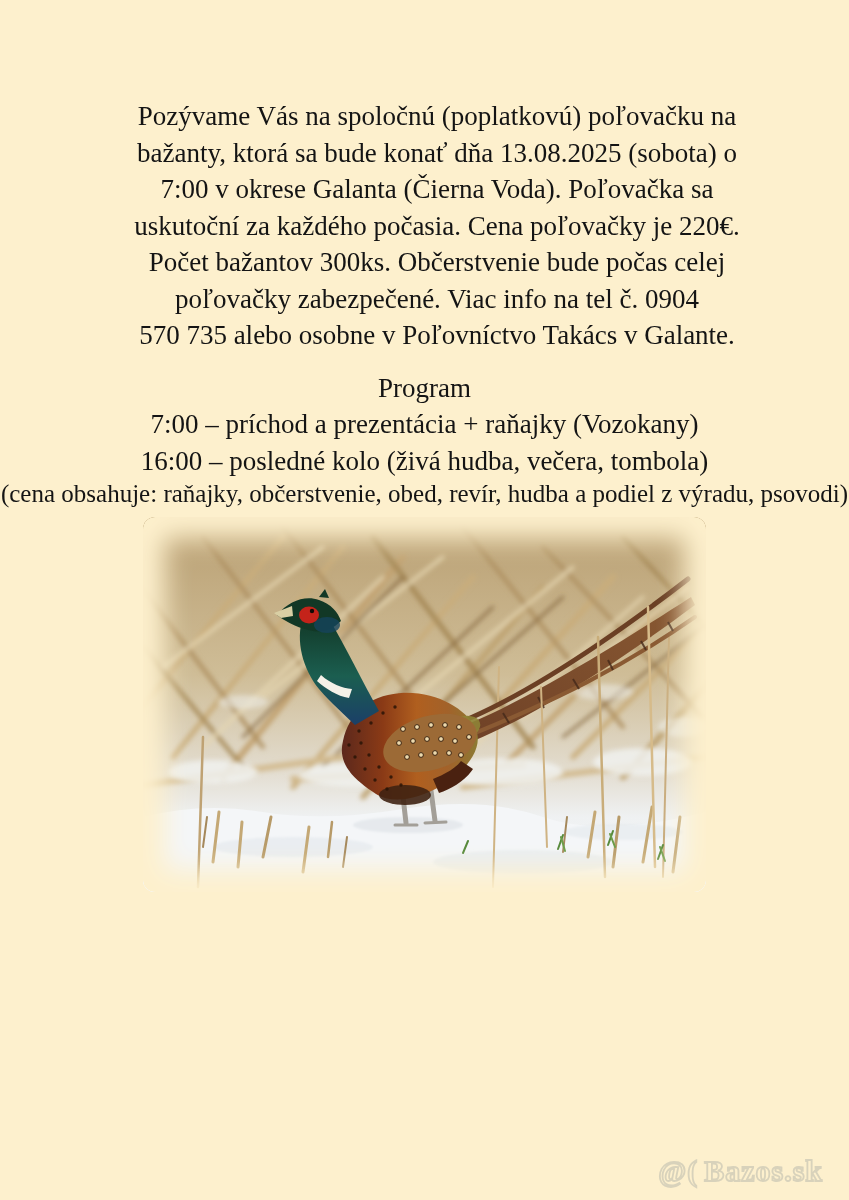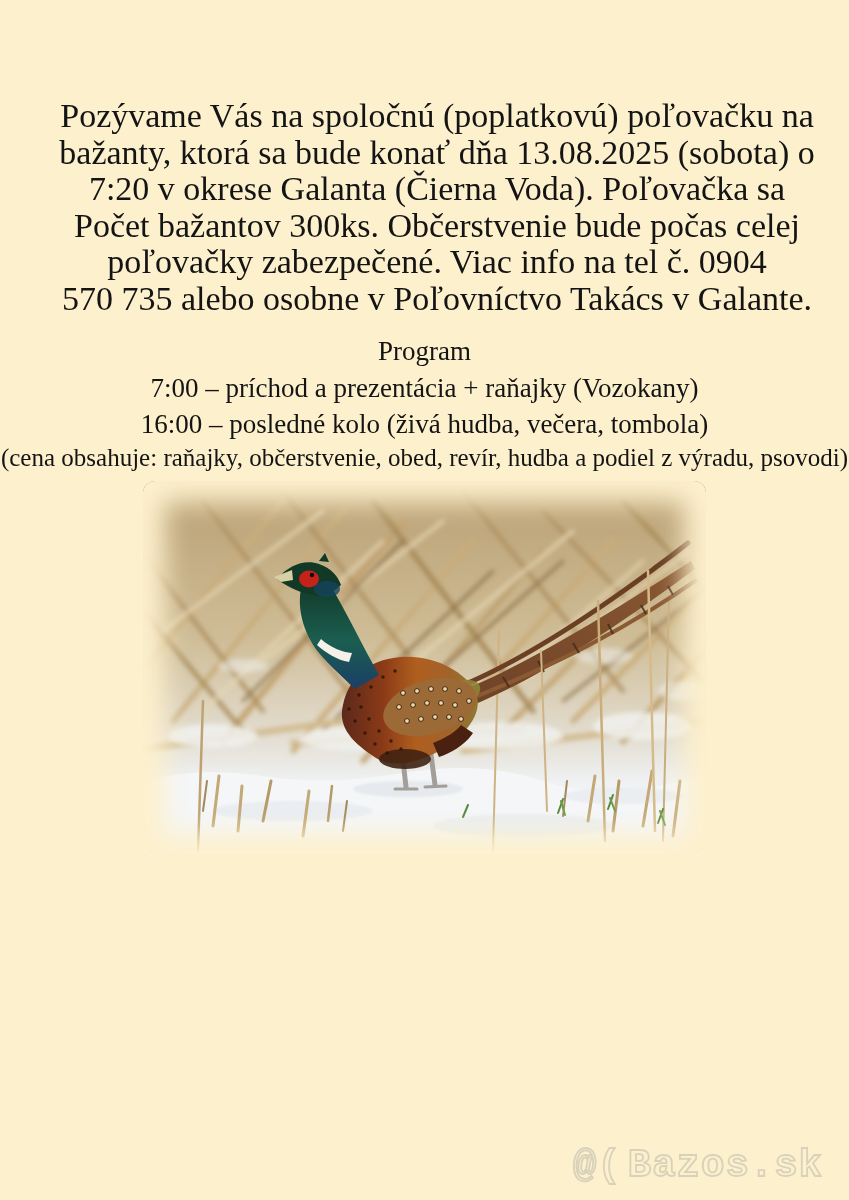--- a/index.html
+++ b/index.html
@@ -5,21 +5,21 @@
   html, body { margin: 0; padding: 0; }
   body {
     width: 849px; height: 1200px;
     background: #FDF0CD;
     font-family: "Liberation Serif", serif;
     color: #141414;
     position: relative;
     overflow: hidden;
   }
   .flyer { padding-top: 98px; text-align: center; }
-  .invitation { font-size: 34px; line-height: 36.5px; padding-left: 25px; }
+  .invitation { font-size: 27px; line-height: 36.5px; padding-left: 25px; }
   .invitation div { white-space: nowrap; }
   .program { margin-top: 16px; font-size: 27px; line-height: 36.5px; }
   .program div { white-space: nowrap; }
   .notes { margin-top: 2px; font-size: 25px; line-height: 26px; }
   .photo-frame {
     width: 563px; height: 375px;
     margin: 10px auto 0;
     position: relative;
     border-radius: 12px;
     overflow: hidden;
@@ -28,38 +28,39 @@
   .photo-frame::after {
     content: "";
     position: absolute; inset: 0;
     border-radius: 12px;
     box-shadow: inset 0 0 26px 22px #FDF0CD;
     pointer-events: none;
   }
   .watermark {
     position: absolute;
     right: 26px; bottom: 12px;
-    font-family: Liberation Mono, monospace;
+    font-family: Liberation Serif, serif;
     font-weight: 700;
-    font-size: 39px;
+    font-size: 30px;
     letter-spacing: 1px;
     color: transparent;
     -webkit-text-stroke: 1.8px #D8D2BB;
   }
   .watermark .logo { margin-right: 6px; }
 </style>
 </head>
 <body>
 
 <div class="flyer">
 
   <div class="invitation">
     <div>Pozývame Vás na spoločnú (poplatkovú) poľovačku na</div>
     <div>bažanty, ktorá sa bude konať dňa 13.08.2025 (sobota) o</div>
-    <div>7:20 v okrese Galanta (Čierna Voda). Poľovačka sa</div>
+    <div>7:00 v okrese Galanta (Čierna Voda). Poľovačka sa</div>
+    <div>uskutoční za každého počasia. Cena poľovačky je 220€.</div>
     <div>Počet bažantov 300ks. Občerstvenie bude počas celej</div>
     <div>poľovačky zabezpečené. Viac info na tel č. 0904</div>
     <div>570 735 alebo osobne v Poľovníctvo Takács v Galante.</div>
   </div>
 
   <div class="program">
     <div>Program</div>
     <div>7:00 – príchod a prezentácia + raňajky (Vozokany)</div>
     <div>16:00 – posledné kolo (živá hudba, večera, tombola)</div>
     <div class="notes">

